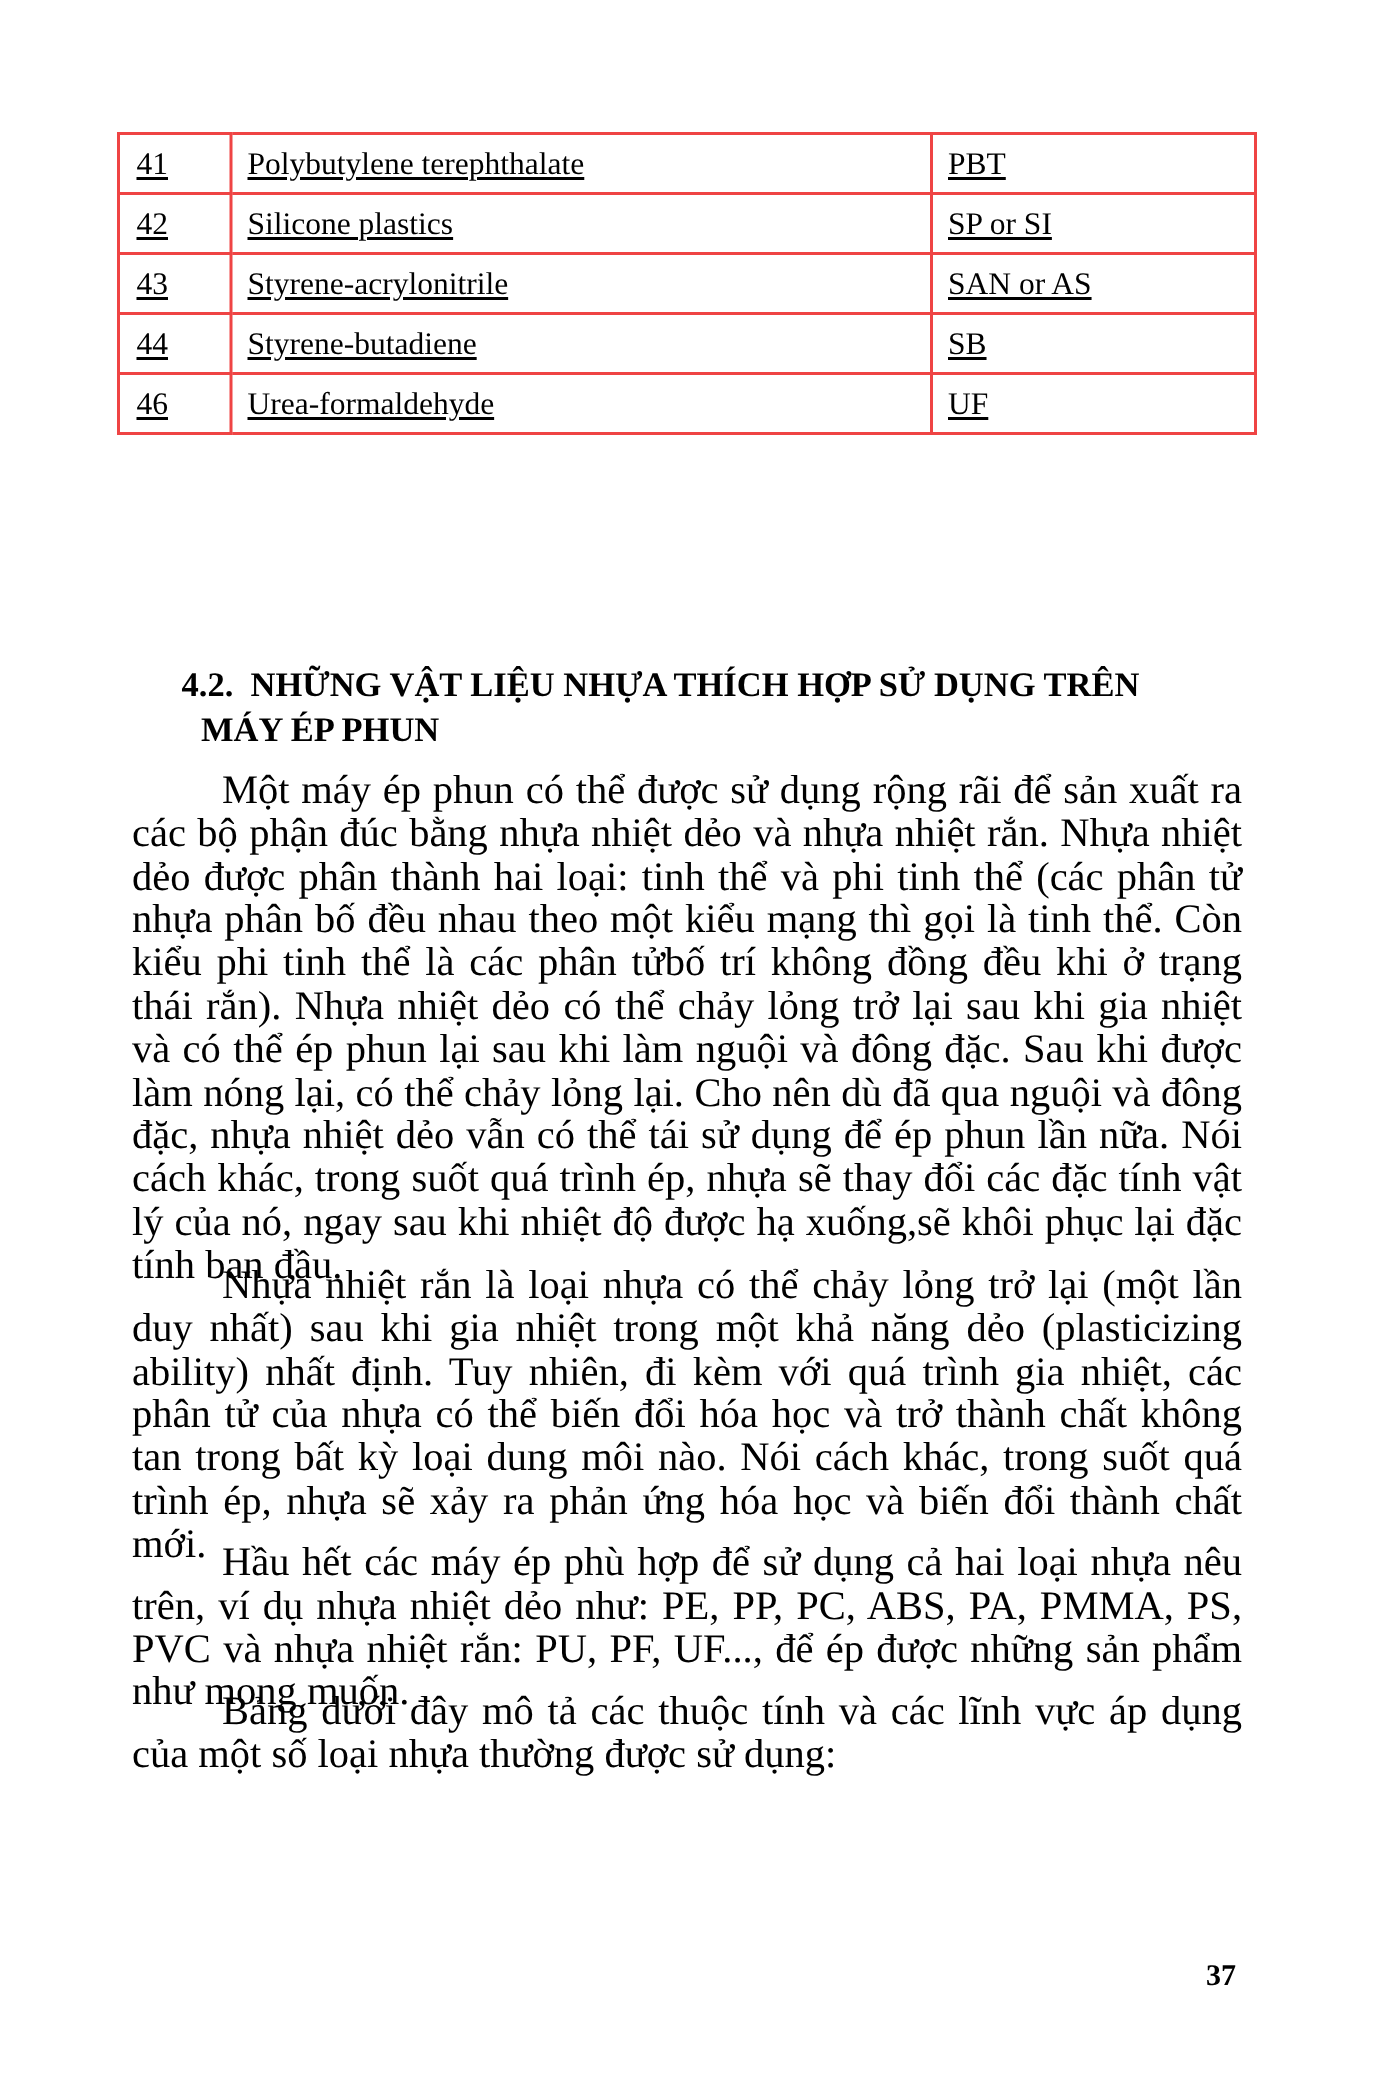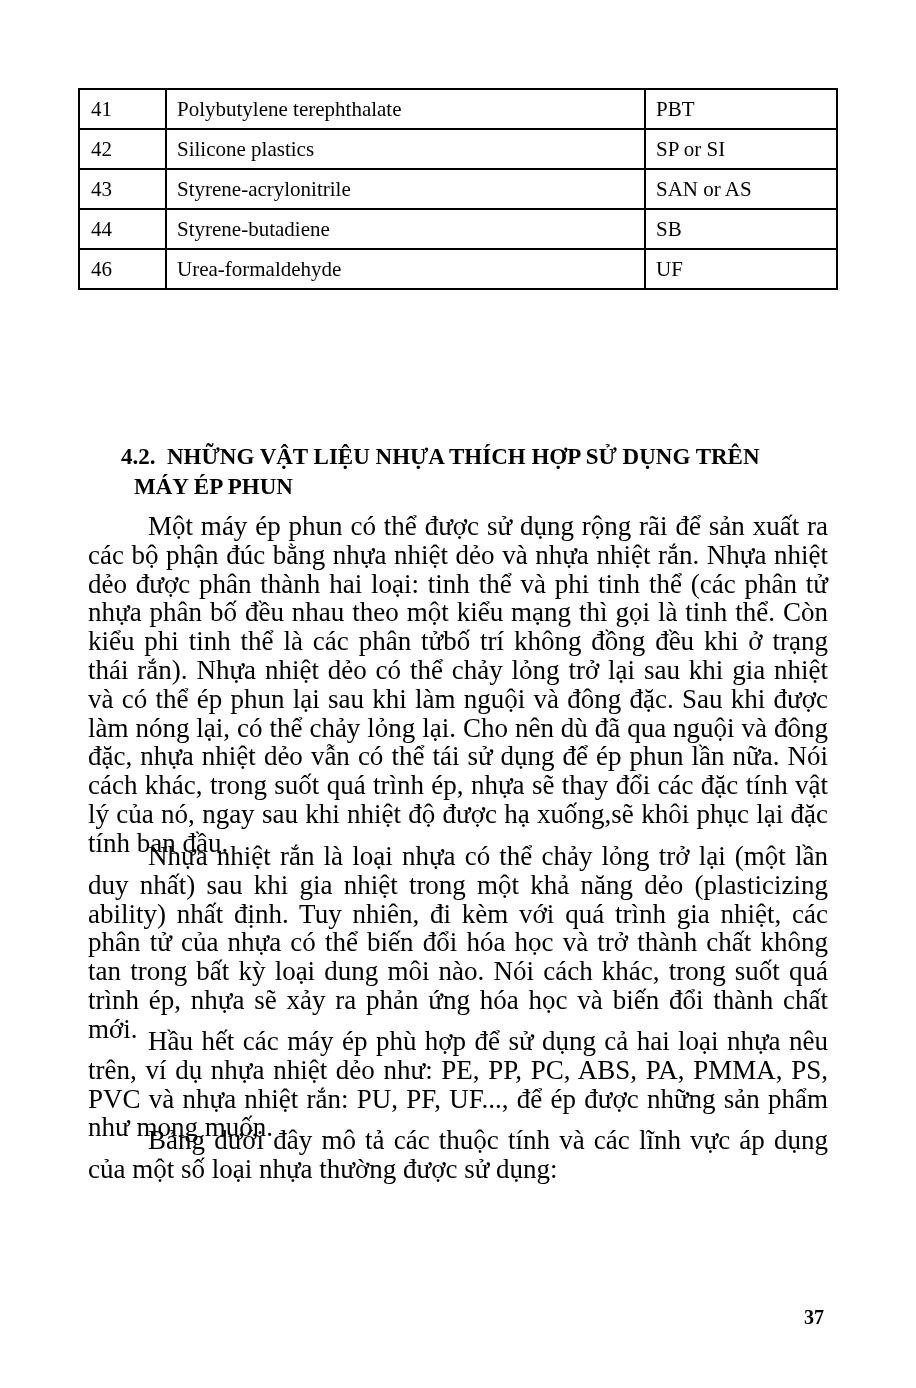--- a/index.html
+++ b/index.html
@@ -5,22 +5,22 @@
     html, body { margin: 0; padding: 0; background: #ffffff; }
     body {
       width: 916px; height: 1388px; position: relative; overflow: hidden;
       font-family: "Liberation Serif", serif; color: #000;
     }
     .abbr-table {
       position: absolute; left: 78px; top: 88px; width: 760px;
       border-collapse: collapse; font-size: 21px;
     }
     .abbr-table td {
-      border: 2px solid #000000; height: 38px; padding: 0 16px 0 10px;
-      vertical-align: middle; line-height: 1;
+      border: 2px solid #ef4444; height: 38px; padding: 0 4px 0 10px;
+      vertical-align: middle; line-height: 1; text-decoration: underline;
     }
     .abbr-table td.num { width: 58px; padding-left: 11px; }
     .abbr-table td.name { width: 451px; }
     .abbr-table td.abbr { }
     .section-title {
       position: absolute; left: 88px; top: 442px; width: 742px;
       font-size: 23px; font-weight: bold; line-height: 30px; margin: 0;
       text-align: justify;
     }
     .section-title .num { display: inline-block; width: 46px; margin-left: 33px; }

